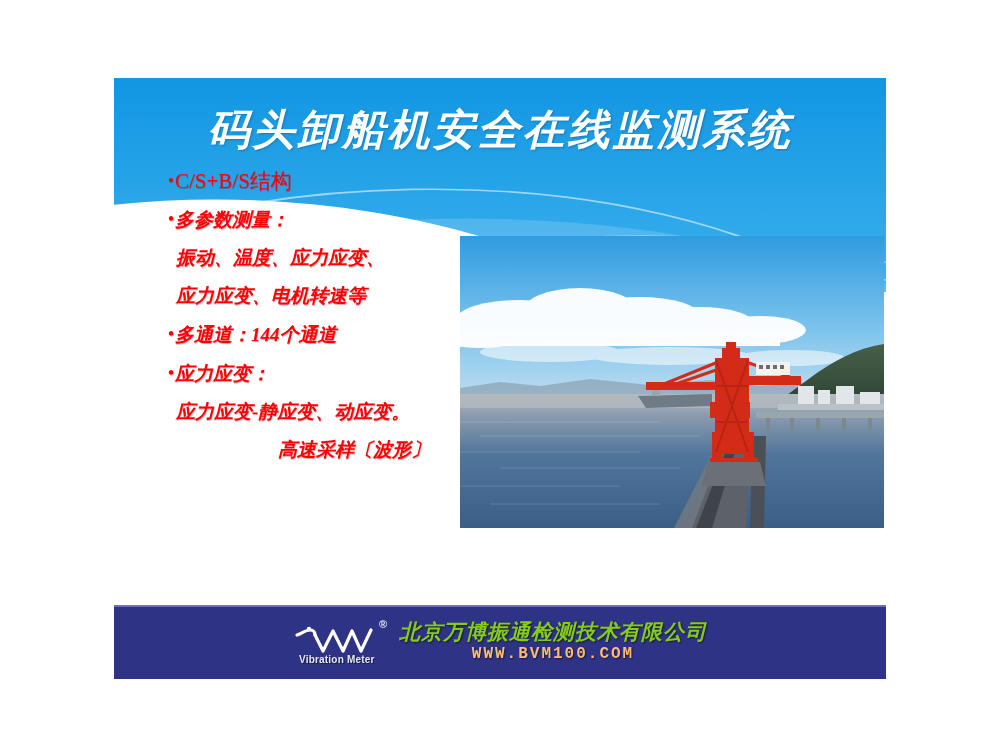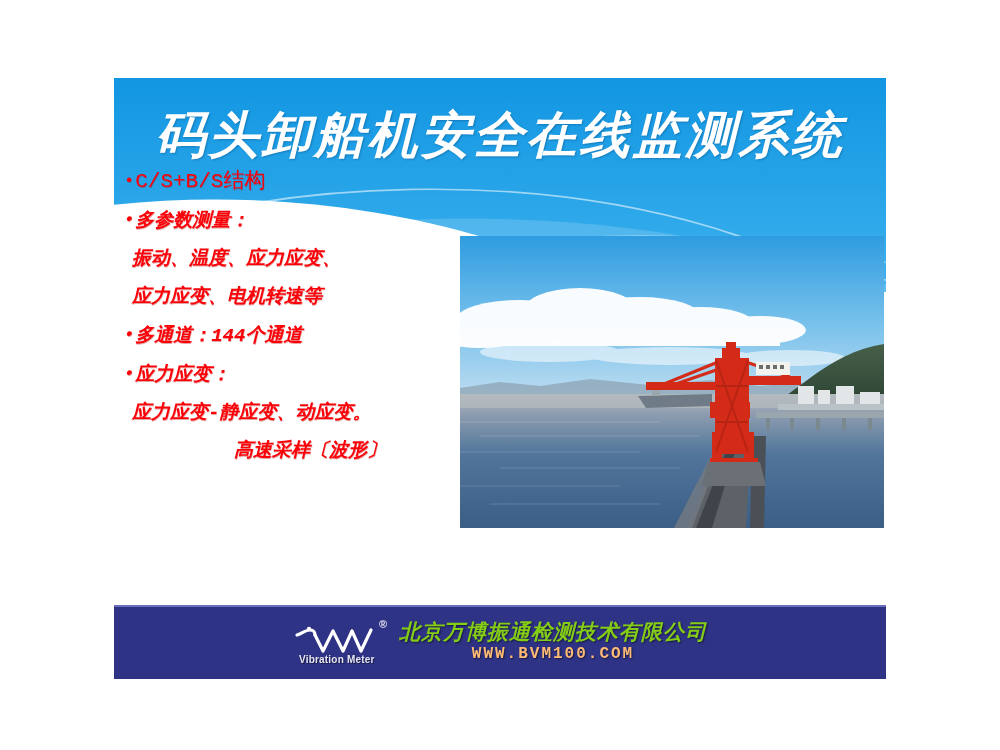--- a/index.html
+++ b/index.html
@@ -57,44 +57,45 @@
   
   .title {
     position: absolute;
     left: 0;
     top: 24px;
     width: 772px;
     text-align: center;
     color: #ffffff;
     font-family: "DejaVu Sans", "Liberation Sans", sans-serif;
     font-weight: bold;
-    font-size: 50px;
+    font-size: 42px;
     letter-spacing: 3px;
     font-style: italic;
     text-shadow: 1px 1px 2px rgba(0, 60, 110, 0.35);
     white-space: nowrap;
   }
 
   
   .body-text {
     position: absolute;
     left: 10px;
     top: 84px;
     width: 370px;
     color: #fb0007;
   }
 
   .line {
-    font-family: Liberation Mono, monospace;
+    font-family: Liberation Serif, serif;
     font-weight: bold;
     font-style: italic;
     font-size: 19px;
     line-height: 38px;
     white-space: nowrap;
     text-shadow: 0.5px 0.5px 0 rgba(180, 0, 0, 0.35);
+    margin-left: 44px;
   }
 
   .line.ascii {
     font-style: normal;
     font-weight: normal;
     font-size: 21px;
   }
 
   .line .bullet {
     font-size: 17px;

